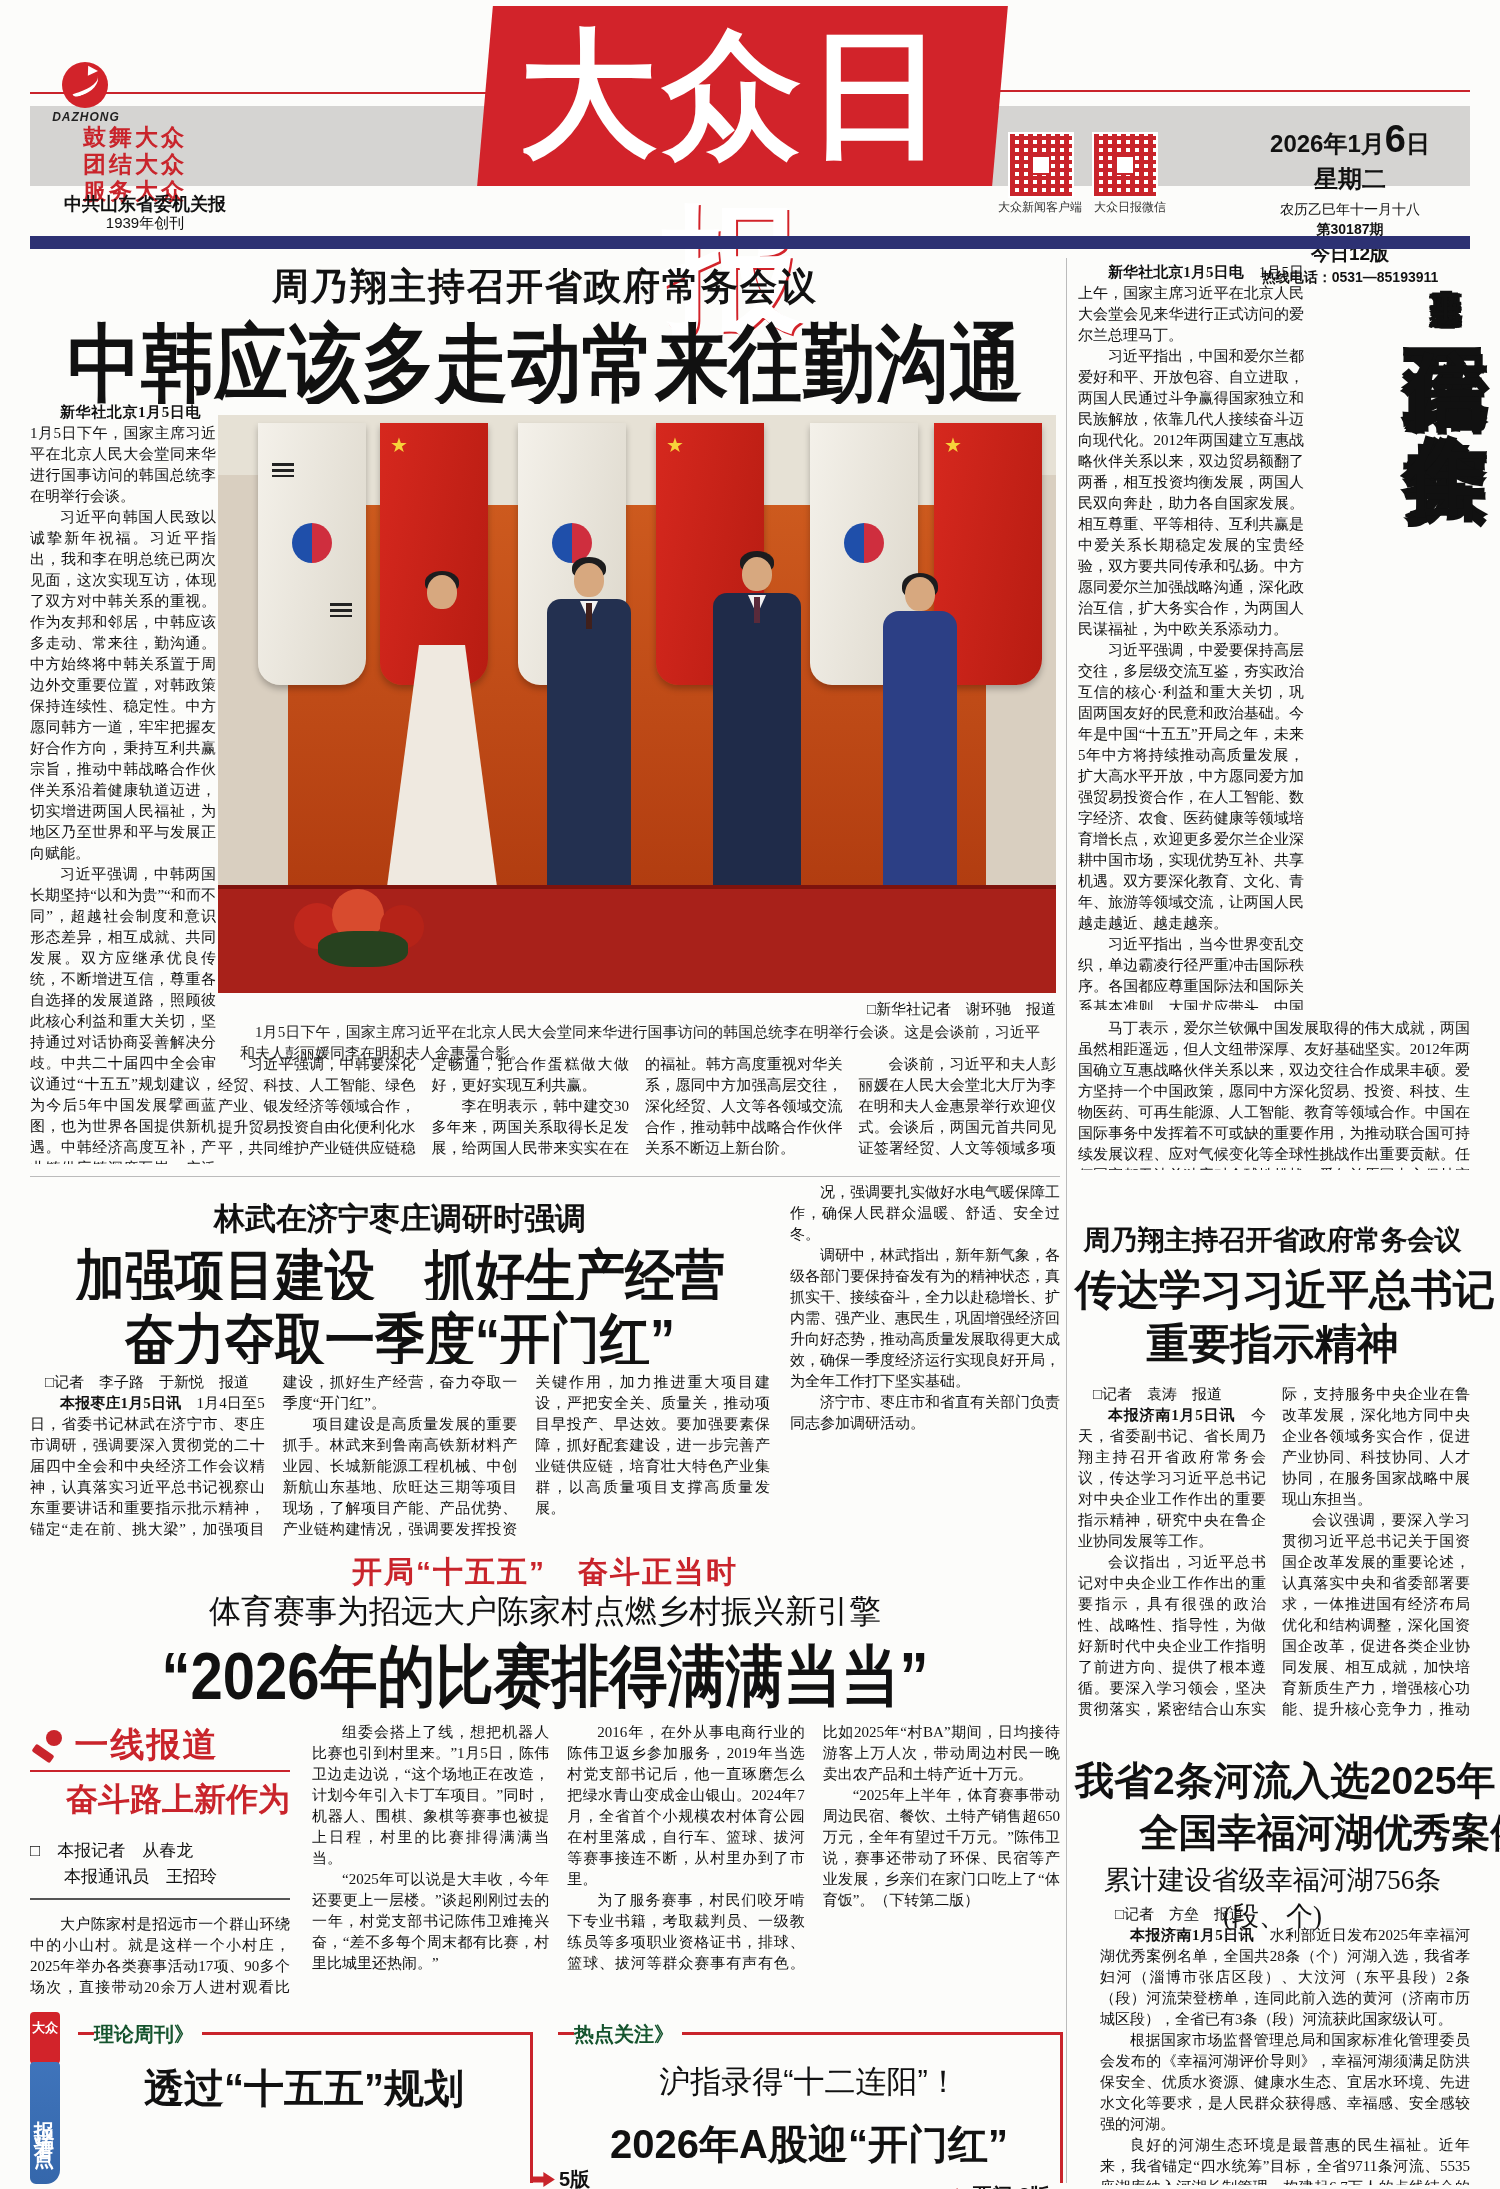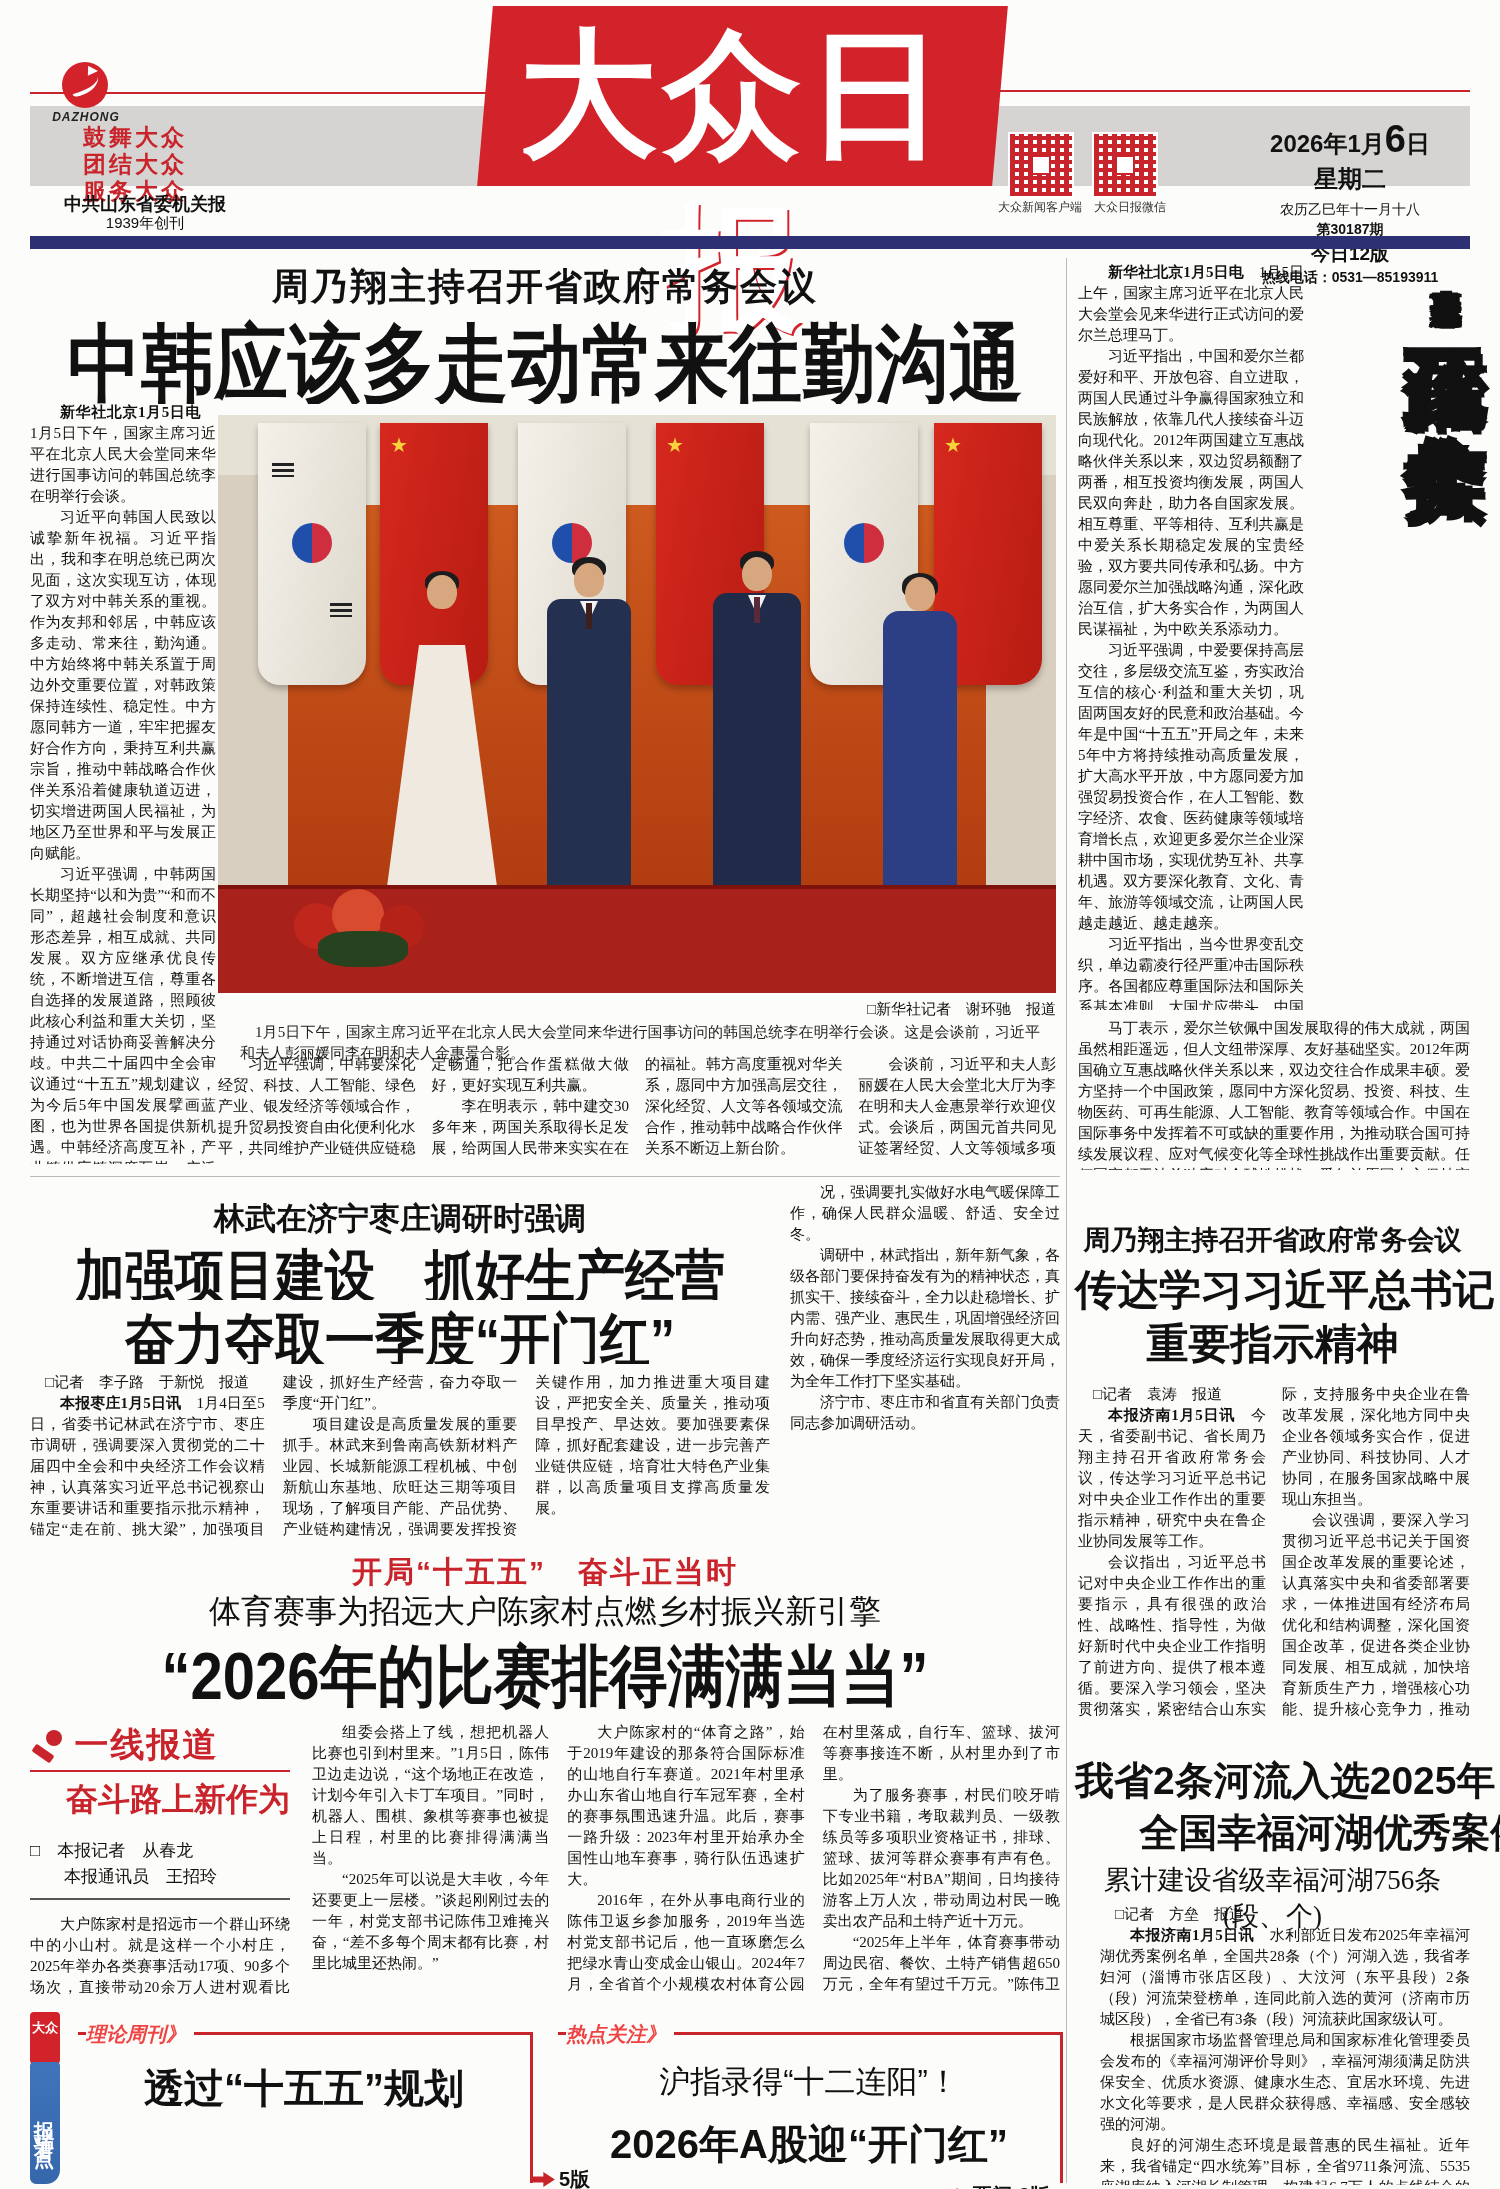--- a/index.html
+++ b/index.html
@@ -86,22 +86,22 @@
   .mic-stick{position:absolute;left:2px;bottom:4px;width:22px;height:9px;background:#c9242b;transform:rotate(35deg);border-radius:2px;}
   .byline-box{border-bottom:2px solid #555;padding-bottom:8px;}
   .byline-box p{margin:0;font-size:17px;line-height:26px;font-family:"Liberation Serif","DejaVu Serif",serif;}
   
   .tab-logo{background:#d2232a;border-radius:4px;color:#fff;text-align:center;font-weight:bold;font-size:13px;
             line-height:15px;padding-top:8px;font-family:"DejaVu Serif",serif;}
   .tab-blue{background:linear-gradient(#3f74bb,#3567ab);border-radius:4px 4px 14px 6px;color:#fff;
             display:flex;align-items:center;justify-content:center;}
   .tab-blue .vtext{font-size:20px;font-weight:bold;letter-spacing:9px;}
   .promo{border-top:3px solid #c9242b;border-right:3px solid #c9242b;}
-  .promo-label{position:absolute;top:-14px;left:8px;background:#fcfcfa;padding-right:8px;color:#ef4444;
-               font-weight:bold;font-size:20px;font-style:italic;}
+  .promo-label{position:absolute;top:-14px;left:16px;background:#fcfcfa;padding-right:8px;color:#14532d;
+               font-weight:bold;font-size:20px;}
   .promo-label .chev{font-size:20px;font-weight:bold;}
   .promo-line1{text-align:center;font-size:31px;margin-top:26px;font-weight:500;}
   .promo-line1.bold{font-weight:900;font-size:40px;}
   .promo-line2{text-align:center;font-size:40px;font-weight:900;margin-top:14px;}
   .pageref{position:absolute;bottom:8px;font-weight:bold;font-size:20px;color:#111;}
   .arrow{display:inline-block;width:24px;height:17px;background:#c9242b;vertical-align:-2px;margin-right:4px;
          clip-path:polygon(0 32%,52% 32%,52% 6%,100% 50%,52% 94%,52% 68%,0 68%);}
 </style>
 </head>
 <body>
@@ -321,21 +321,20 @@
         <div>
             <p class="para">大户陈家村是招远市一个群山环绕中的小山村。就是这样一个小村庄，2025年举办各类赛事活动17项、90多个场次，直接带动20余万人进村观看比赛。</p>
           </div>
       </div>
     </div>
 
     <div class="abs serifbody cols3" style="left:312px;top:1722px;width:748px;height:278px;">
       <div>
           <p class="para">组委会搭上了线，想把机器人比赛也引到村里来。”1月5日，陈伟卫边走边说，“这个场地正在改造，计划今年引入卡丁车项目。”同时，机器人、围棋、象棋等赛事也被提上日程，村里的比赛排得满满当当。</p>
           <p class="para">“2025年可以说是大丰收，今年还要更上一层楼。”谈起刚刚过去的一年，村党支部书记陈伟卫难掩兴奋，“差不多每个周末都有比赛，村里比城里还热闹。”</p>
-          <p class="para">大户陈家村的“体育之路”，始于2019年建设的那条符合国际标准的山地自行车赛道。2021年村里承办山东省山地自行车冠军赛，全村的赛事氛围迅速升温。此后，赛事一路升级：2023年村里开始承办全国性山地车赛事，骑行队伍迅速扩大。</p>
           <p class="para">2016年，在外从事电商行业的陈伟卫返乡参加服务，2019年当选村党支部书记后，他一直琢磨怎么把绿水青山变成金山银山。2024年7月，全省首个小规模农村体育公园在村里落成，自行车、篮球、拔河等赛事接连不断，从村里办到了市里。</p>
           <p class="para">为了服务赛事，村民们咬牙啃下专业书籍，考取裁判员、一级教练员等多项职业资格证书，排球、篮球、拔河等群众赛事有声有色。比如2025年“村BA”期间，日均接待游客上万人次，带动周边村民一晚卖出农产品和土特产近十万元。</p>
           <p class="para">“2025年上半年，体育赛事带动周边民宿、餐饮、土特产销售超650万元，全年有望过千万元。”陈伟卫说，赛事还带动了环保、民宿等产业发展，乡亲们在家门口吃上了“体育饭”。（下转第二版）</p>
         </div>
     </div>
   </section>
 
   <section>
     <div class="abs bigline" style="left:1075px;top:1754px;width:395px;font-size:39px;">我省2条河流入选2025年</div>
     <div class="abs bigline" style="left:1137px;top:1806px;width:395px;font-size:39px;">全国幸福河湖优秀案例</div>

